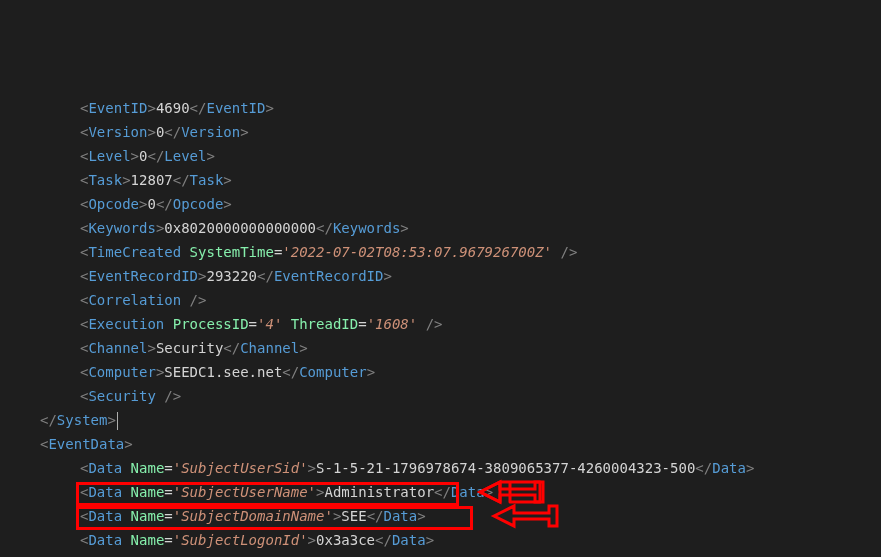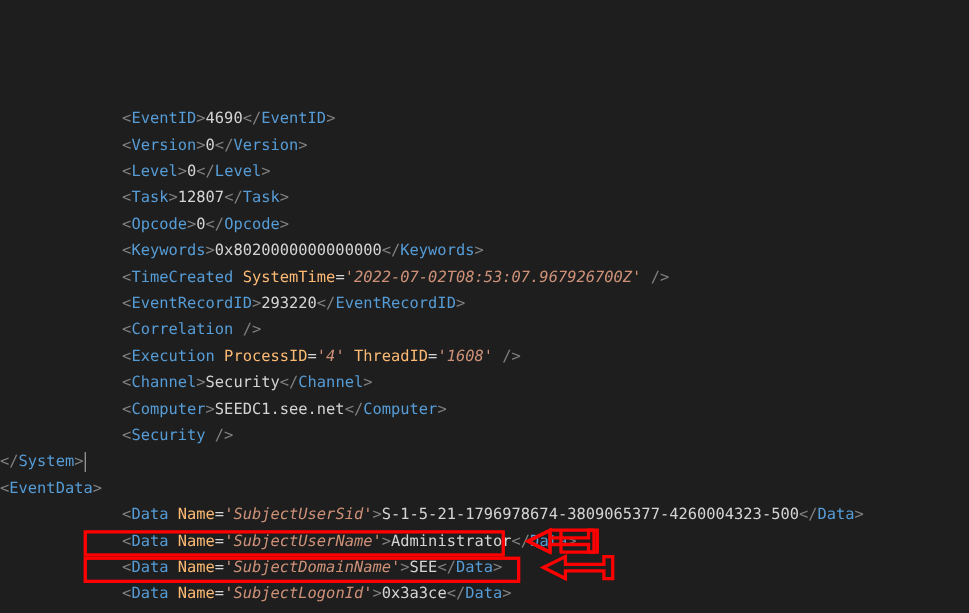--- a/index.html
+++ b/index.html
@@ -7,25 +7,25 @@
       background: #1e1e1e;
       font-family: 'Consolas', 'Monaco', monospace;
       font-size: 14px;
       line-height: 24px;
       color: #d4d4d4;
       width: 881px;
       height: 557px;
       overflow: hidden;
       white-space: pre;
     }
-    .indent1 { }
-    .indent2 { padding-left: 111px; }
+    .indent1 { padding-left: 40px; }
+    .indent2 { padding-left: 80px; }
     .bracket { color: #808080; }
     .tag { color: #569cd6; }
-    .attr-name { color: #fdba74; }
+    .attr-name { color: #86efac; }
     .attr-equals { color: #d4d4d4; }
     .attr-value { color: #ce9178; font-style: italic; }
     .text { color: #d4d4d4; }
     .cursor {
       display: inline-block;
       width: 1px;
       height: 18px;
       background: #aeafad;
       vertical-align: middle;
       margin-left: 1px;

